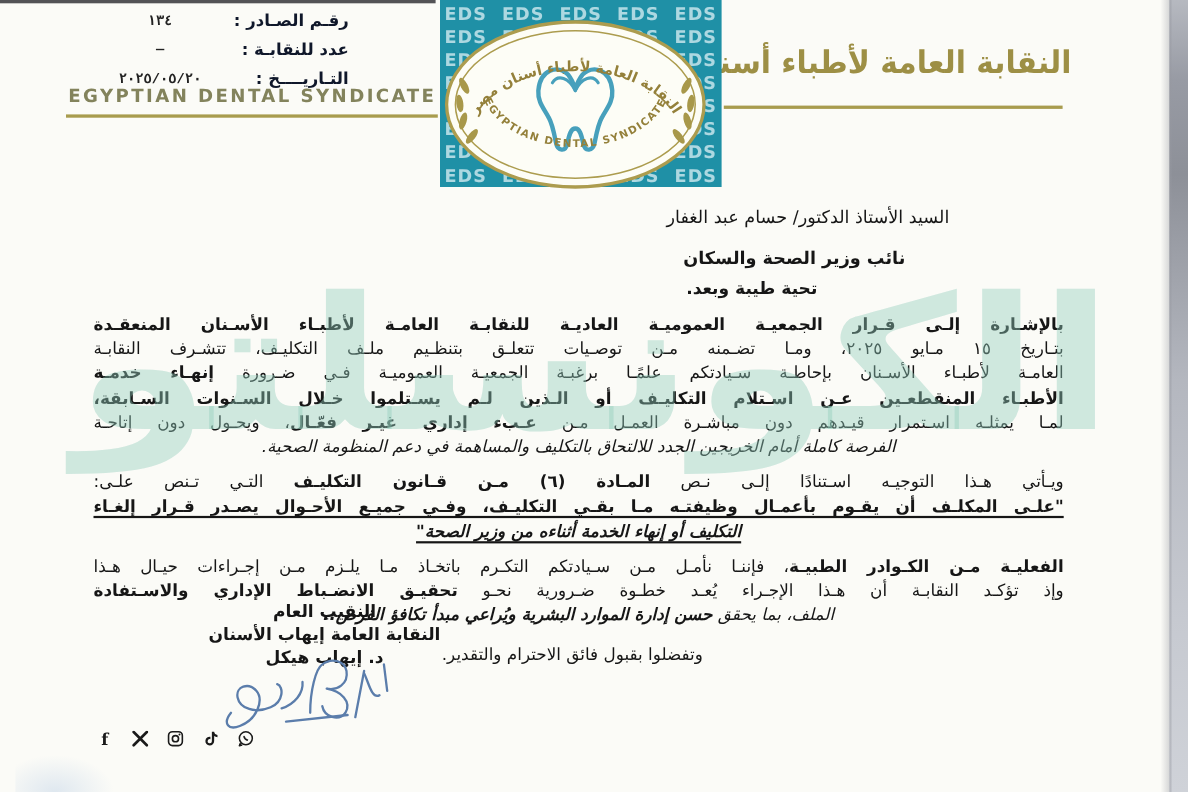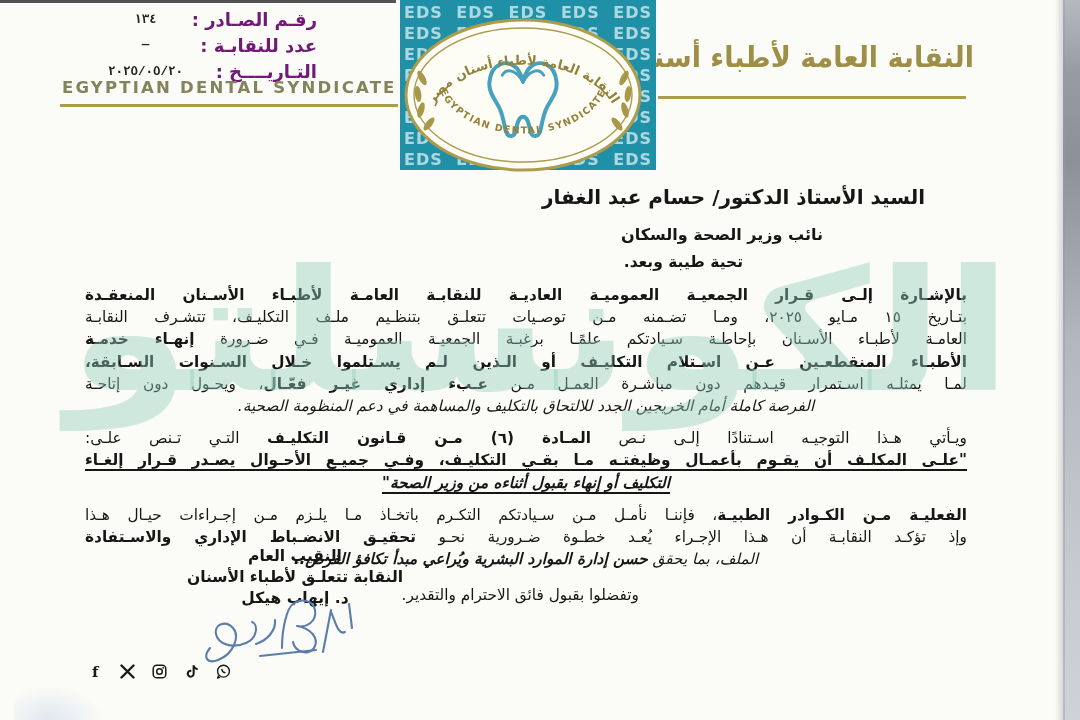--- a/index.html
+++ b/index.html
@@ -9,21 +9,21 @@
   .top-sliver{position:absolute;left:0;top:0;width:396px;height:3px;background:#35353a;opacity:.85;}
   .right-strip{position:absolute;right:0;top:0;width:17px;height:720px;
     background:linear-gradient(to bottom,#b6b9c0 0%,#989ba4 10%,#8d9098 22%,#b4b7bf 48%,#c7cad1 80%,#cfd2d8 100%);}
   .right-strip-fade{position:absolute;right:15px;top:0;width:10px;height:720px;
     background:linear-gradient(to left,rgba(150,152,160,.45),rgba(150,152,160,0));}
   .bl-smudge{position:absolute;left:14px;bottom:0;width:90px;height:34px;
     background:radial-gradient(ellipse at 40% 100%,rgba(170,195,225,.35),rgba(170,195,225,0) 70%);}
   
   .meta{position:absolute;left:92px;top:6px;width:225px;direction:rtl;}
   .meta-row{display:grid;grid-template-columns:118px 1fr;align-items:center;height:26px;}
-  .meta-label{font-size:18px;font-weight:bold;color:#701a75;white-space:nowrap;}
+  .meta-label{font-size:15px;font-weight:bold;color:#0f172a;white-space:nowrap;}
   .meta-value{font-size:12.5px;font-weight:bold;color:#222;text-align:center;font-family:Liberation Mono, monospace;}
   
   .en-name{position:absolute;left:62px;top:78px;width:336px;font-size:16.5px;font-weight:bold;
     letter-spacing:2.2px;color:#83835c;white-space:nowrap;}
   .en-underline{position:absolute;left:60px;top:104px;width:338px;height:2.5px;background:#a89c4e;}
   .ar-name{position:absolute;left:652px;top:42px;width:322px;direction:rtl;text-align:center;
     font-size:27px;font-weight:bold;color:#9d8f45;white-space:nowrap;
     font-family:"DejaVu Serif","DejaVu Sans",serif;transform:scaleY(1.05);}
   .ar-underline{position:absolute;left:658px;top:96px;width:308px;height:2.5px;background:#a89c4e;}
   
@@ -31,21 +31,21 @@
   .eds-pattern{font-size:16px;font-weight:bold;line-height:21px;color:rgba(228,244,248,.72);
     word-spacing:7px;letter-spacing:1px;padding:2px 4px;word-break:break-word;}
   
   .seal{position:absolute;left:399px;top:16px;width:248px;height:158px;}
   
   .watermark{position:absolute;left:40px;top:240px;width:1000px;z-index:6;pointer-events:none;
     direction:rtl;text-align:center;font-size:168px;font-weight:bold;line-height:1.1;
     color:rgba(146,204,188,.42);transform:scaleX(1.18);transform-origin:center;white-space:nowrap;}
   
   .letter{position:absolute;left:85px;top:186px;width:882px;direction:rtl;color:#161616;z-index:3;}
-  .addr1{font-size:20px;font-weight:bold;margin-right:42px;line-height:23px;}
+  .addr1{font-size:16px;font-weight:normal;margin-right:104px;line-height:23px;}
   .addr2{font-size:16px;font-weight:bold;margin-right:144px;line-height:23px;margin-top:14px;}
   .greet{font-size:15.5px;font-weight:bold;margin-right:224px;line-height:23px;margin-top:5px;}
   .para{margin-top:10px;}
   .ln{font-size:15.3px;line-height:22.2px;}
   .j{text-align:justify;text-align-last:justify;}
   .c{text-align:left;text-align-last:center;font-style:italic;}
   .ln .b{font-weight:bold;}
   .uq{font-weight:bold;text-decoration:underline;text-underline-offset:4px;text-decoration-thickness:1.5px;}
   .closing{font-size:15.3px;line-height:22px;margin-top:14px;margin-right:328px;}
   
@@ -133,35 +133,35 @@
       <div class="ln j"><span>بتـاريخ ١٥ مـايو ٢٠٢٥، ومـا تضـمنه مـن توصـيات تتعلـق بتنظـيم ملـف التكليـف، تتشـرف النقابـة</span></div>
       <div class="ln j"><span>العامـة لأطبـاء الأسـنان بإحاطـة سـيادتكم علمًـا برغبـة الجمعيـة العموميـة فـي ضـرورة </span><span class="b">إنهـاء خدمـة</span></div>
       <div class="ln j"><span class="b">الأطبـاء المنقطعـين عـن اسـتلام التكليـف أو الـذين لـم يسـتلموا خـلال السـنوات السـابقة،</span></div>
       <div class="ln j"><span>لمـا يمثلـه اسـتمرار قيـدهم دون مباشـرة العمـل مـن </span><span class="b">عـبء إداري غيـر فعّـال</span><span>، ويحـول دون إتاحـة</span></div>
       <div class="ln c"><span>الفرصة كاملة أمام الخريجين الجدد للالتحاق بالتكليف والمساهمة في دعم المنظومة الصحية.</span></div>
     </div>
 
     <div class="para">
       <div class="ln j"><span>ويـأتي هـذا التوجيـه اسـتنادًا إلـى نـص </span><span class="b">المـادة (٦) مـن قـانون التكليـف</span><span> التـي تـنص علـى:</span></div>
       <div class="ln j uq"><span class="b">"علـى المكلـف أن يقـوم بأعمـال وظيفتـه مـا بقـي التكليـف، وفـي جميـع الأحـوال يصـدر قـرار إلغـاء</span></div>
-      <div class="ln c uq"><span class="b">التكليف أو إنهاء بقبول أثناءه من وزير الصحة"</span></div>
+      <div class="ln c uq"><span class="b">التكليف أو إنهاء الخدمة أثناءه من وزير الصحة"</span></div>
     </div>
 
     <div class="para">
       <div class="ln j"><span class="b">الفعليـة مـن الكـوادر الطبيـة</span><span>، فإننـا نأمـل مـن سـيادتكم التكـرم باتخـاذ مـا يلـزم مـن إجـراءات حيـال هـذا</span></div>
       <div class="ln j"><span>وإذ تؤكـد النقابـة أن هـذا الإجـراء يُعـد خطـوة ضـرورية نحـو </span><span class="b">تحقيـق الانضـباط الإداري والاسـتفادة</span></div>
       <div class="ln c"><span>الملف، بما يحقق </span><span class="b">حسن إدارة الموارد البشرية ويُراعي مبدأ تكافؤ الفرص..</span></div>
     </div>
 
     <div class="closing">وتفضلوا بقبول فائق الاحترام والتقدير.</div>
   </div>
 
   <div class="sig-block">
     <div>النقيب العام</div>
-    <div>النقابة تتعلـق لأطباء الأسنان</div>
+    <div>النقابة العامة إيهاب الأسنان</div>
     <div>د. إيهاب هيكل</div>
   </div>
 
   <svg class="sig-svg" width="192" height="74" viewBox="0 0 192 74">
     <g fill="none" stroke="#5b7dab" stroke-width="2.1" stroke-linecap="round" stroke-linejoin="round">
       <path d="M12,56 C4,66 10,72 20,68 C36,62 42,44 35,36 C28,28 16,32 18,42 C20,52 34,57 48,51 C60,46 60,32 54,30"></path>
       <path d="M58,52 C70,48 78,38 77,28"></path>
       <path d="M84,56 C84,36 89,16 95,12 C103,6 115,8 117,18 C119,30 108,36 99,34 C112,36 122,46 116,56 C110,64 97,60 95,50"></path>
       <path d="M125,60 L133,18"></path>
       <path d="M133,20 C137,28 140,44 147,40"></path>

